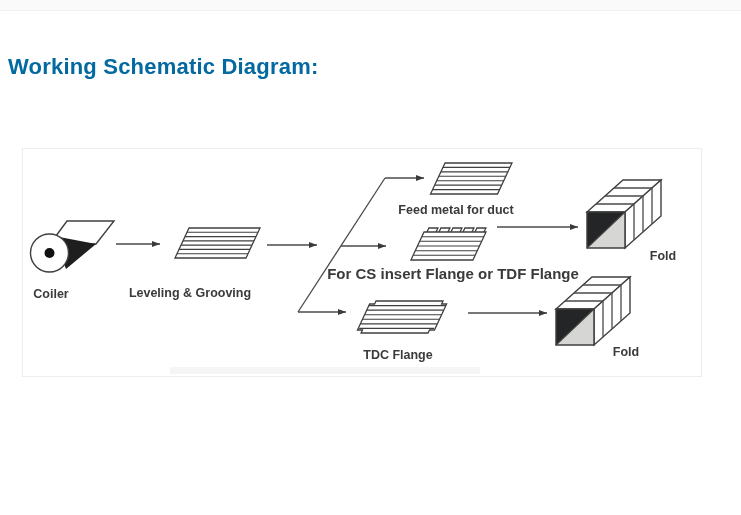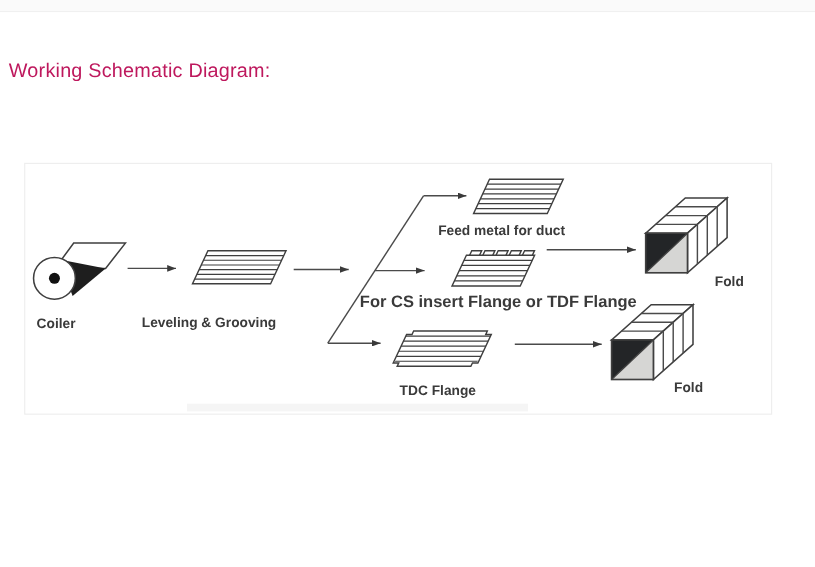--- a/index.html
+++ b/index.html
@@ -13,24 +13,24 @@
   .top-strip {
     position: absolute; top: 0; left: 0;
     width: 741px; height: 10px;
     background: #fafafa;
     border-bottom: 1px solid #f0f0f0;
   }
   .page-title {
     position: absolute;
     left: 8px; top: 54px;
     margin: 0;
-    font-size: 18px;
-    font-weight: normal;
+    font-size: 22px;
+    font-weight: bold;
     letter-spacing: 0.2px;
-    color: #be185d;
+    color: #0369a1;
   }
   svg.schematic {
     position: absolute; left: 0; top: 0;
     width: 741px; height: 515px;
   }
   .diag-label {
     font-family: "Liberation Sans", sans-serif;
     font-weight: bold;
     font-size: 12.5px;
     fill: #3a3a3a;

